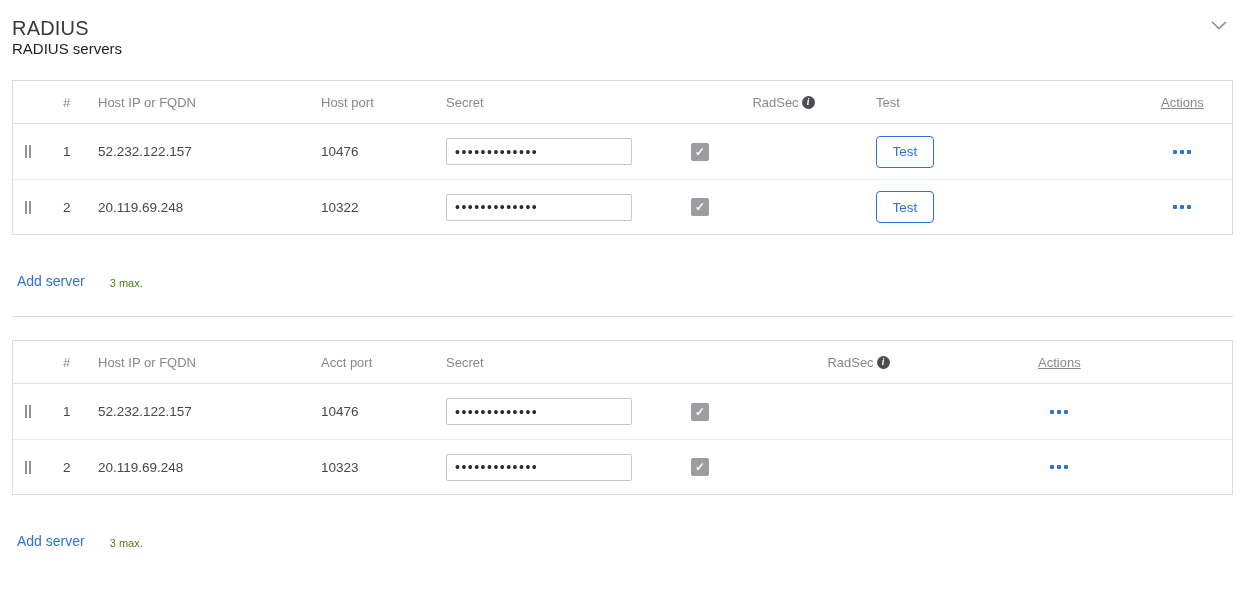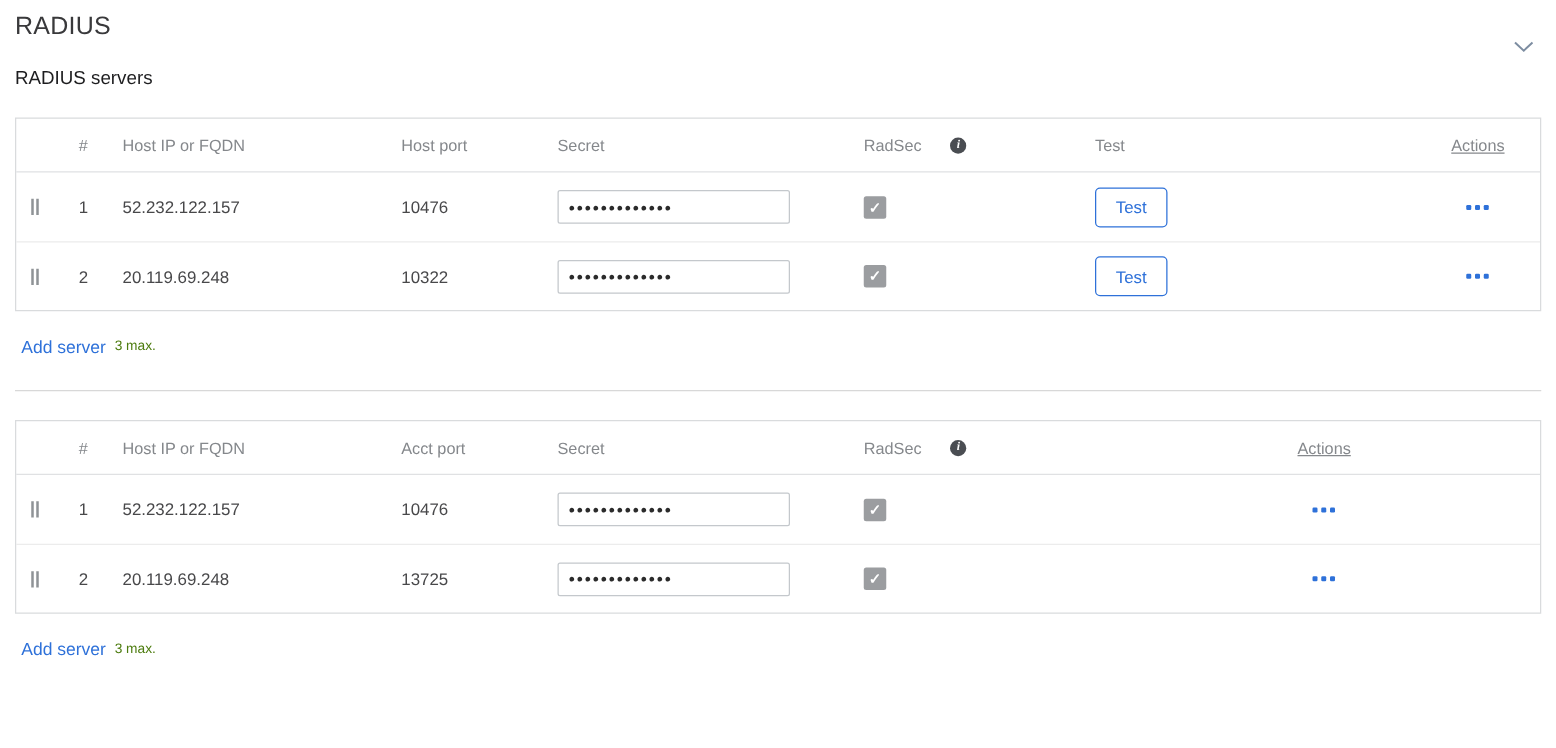--- a/index.html
+++ b/index.html
@@ -5,44 +5,44 @@
   * { box-sizing: border-box; margin: 0; padding: 0; }
   html,body { background:#fff; }
   body {
     font-family: "Liberation Sans", sans-serif;
     color: #4b4b4d;
     width: 1245px;
   }
   .page { padding: 10px 12px 20px 12px; }
 
   
-  .hdr { display:flex; align-items:flex-start; height:30px;flex-direction:column; }
+  .hdr { display:flex; align-items:flex-end; height:30px; }
   .hdr-title { font-size:20px; font-weight:400; color:#39393b; letter-spacing:.2px; }
   .hdr-sub { margin-left:20px; font-style:italic; font-size:12.5px; color:#666; }
   .hdr-chevron { margin-left:auto; align-self:center; margin-right:6px; cursor:pointer;
     display:flex; align-items:center; }
 
   
-  .section-title { font-size:15px; font-weight:400; color:#1d1d1f; margin-top:14px; }
+  .section-title { font-size:15px; font-weight:400; color:#1d1d1f; }
   .section-title.accounting { margin-top:36px; }
 
   
   .tbl { margin-top:23px; border:1px solid #d9dbdd; background:#fff; }
   .trow { display:grid; align-items:center; }
   .t1 .trow { grid-template-columns: 50px 35px 223px 125px 245px 185px 273px 1fr; }
   .t2 .trow { grid-template-columns: 50px 35px 223px 125px 245px 335px 1fr; }
   .thead { height:43px; color:#85888c; font-size:13px; border-bottom:1px solid #e0e1e3; }
   .tbody .trow { height:55px; font-size:13.5px; color:#48484a; }
   .tbody .trow + .trow { border-top:1px solid #ececec; }
 
   .cell-handle { padding-left:12px; display:flex; }
   .drag-handle { display:flex; gap:2px; cursor:grab; }
   .drag-handle i { display:block; width:2px; height:13px; background:#8f9396; }
 
-  .radsec-head { display:flex; align-items:center; gap:23px; }
+  .radsec-head { display:flex; align-items:center; gap:3px;justify-content:center; }
   .info-icon { width:13px; height:13px; border-radius:50%; background:#4a4d52; color:#fff;
     font-family:"Liberation Serif", serif; font-size:9.5px; font-weight:700; font-style:italic;
     display:inline-flex; align-items:center; justify-content:center; cursor:pointer; }
 
   .secret-input { width:186px; height:27px; border:1px solid #c4c8cc; border-radius:2px;
     padding:0 8px; font-family:"Liberation Sans", sans-serif; font-size:14px;
     letter-spacing:1.5px; color:#2b2b2b; outline:none; }
 
   .checkbox { width:18px; height:18px; border-radius:2px; background:#9b9da0; color:#fff;
     display:flex; align-items:center; justify-content:center; font-size:12px; font-weight:700;
@@ -51,21 +51,21 @@
   .test-btn { width:58px; height:32px; background:#fff; border:1px solid #2e71d9;
     border-radius:4px; color:#2e71d9; font-family:"Liberation Sans", sans-serif;
     font-size:13.5px; cursor:pointer; }
 
   .cell-actions { padding-left:24px;text-decoration:underline; }
   .thead .cell-actions { padding-left:12px; }
   .ellipsis-btn { display:flex; gap:3px; background:none; border:none; cursor:pointer; padding:4px 0; }
   .ellipsis-btn i { display:block; width:4px; height:4px; border-radius:1px; background:#2e71d9; }
 
   
-  .add-row { margin:20px 0 0 5px; display:flex; align-items:center; gap:7px; }
+  .add-row { margin:38px 0 0 5px; display:flex; align-items:flex-end; gap:25px; }
   .add-link { color:#2e71d9; font-size:14px; text-decoration:none; cursor:pointer; }
   .max-note { color:#4d7c0f; font-size:11px; }
 
   .divider { border:none; border-top:1px solid #d8d8d8; margin-top:27px; }
 </style>
 </head>
 <body>
 
 <div class="page">
 
@@ -194,21 +194,21 @@
 
       <div class="trow">
         <div class="cell-handle">
             <span class="drag-handle">
               <i></i>
               <i></i>
             </span>
           </div>
         <div>2</div>
         <div>20.119.69.248</div>
-        <div>13725</div>
+        <div>10323</div>
         <div><input type="text" class="secret-input" value="•••••••••••••" style=""></div>
         <div>
             <span class="checkbox">✓</span>
           </div>
         <div class="cell-actions">
             <button class="ellipsis-btn">
               <i></i>
               <i></i>
               <i></i>
             </button>

